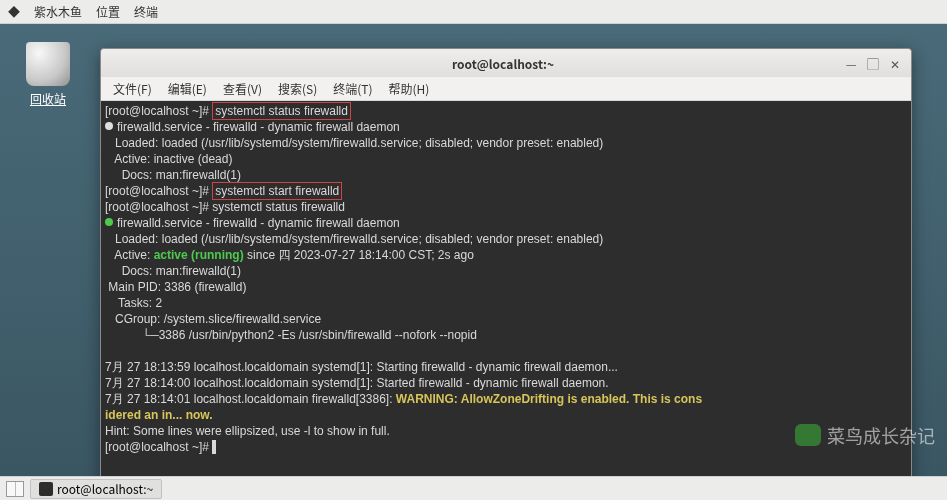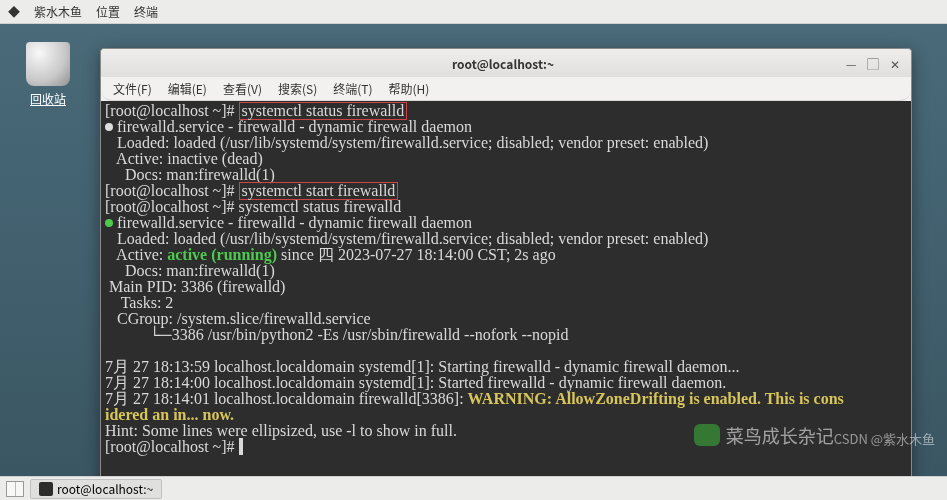--- a/index.html
+++ b/index.html
@@ -53,27 +53,27 @@
 }
 .titlebar .t { flex: 1; text-align: center; font-weight: bold; color: #333; }
 .win-btn {
   width: 20px; height: 18px; display: inline-flex;
   align-items: center; justify-content: center;
   font-size: 12px; color: #555; margin-left: 2px; cursor: pointer;
 }
 .menubar {
   height: 24px; display: flex; align-items: center;
   padding: 0 6px; background: #f2f1f0;
-  border-bottom: 1px solid #d8d8d8; gap: 4px; border-radius: 11px;
+  border-bottom: 1px solid #d8d8d8; gap: 4px;
 }
 .menubar span { padding: 2px 6px; color: #333; cursor: pointer; }
 .term-body {
   flex: 1; background: #2d2d2d;
-  font-family: Liberation Serif, serif;
-  font-size: 16px; line-height: 16px;
+  font-family: Liberation Sans, sans-serif;
+  font-size: 12px; line-height: 16px;
   color: #d9d9d9; padding: 2px 4px;
   overflow: hidden; white-space: pre;
 }
 .bgreen { color: #4ec94e; font-weight: bold; }
 .yellow { color: #d8c55a; font-weight: bold; }
 .hl {
   display: inline-block; border: 1px solid #cc4444;
   padding: 0 2px; margin: -1px 0;
 }
 .dot { display: inline-block; width: 8px; height: 8px;
@@ -166,21 +166,20 @@
 <span class="yellow">idered an in... now.</span>
 <span>Hint: Some lines were ellipsized, use -l to show in full.</span>
 <span>[root@localhost ~]#</span> <span style="background:#d9d9d9;color:#2d2d2d"> </span></div>
   </div>
 
   <div class="wm">
     <div class="line1">
         <span class="bubble"></span>
         <span>菜鸟成长杂记</span>
       </div>
-    <div class="line2">CSDN @紫水木鱼</div>
   </div>
 </div>
 
 <div class="bottom-panel">
   <span class="ws"></span>
   <div class="task-btn">
     <span class="ti"></span>
     <span>root@localhost:~</span>
   </div>
 </div>

